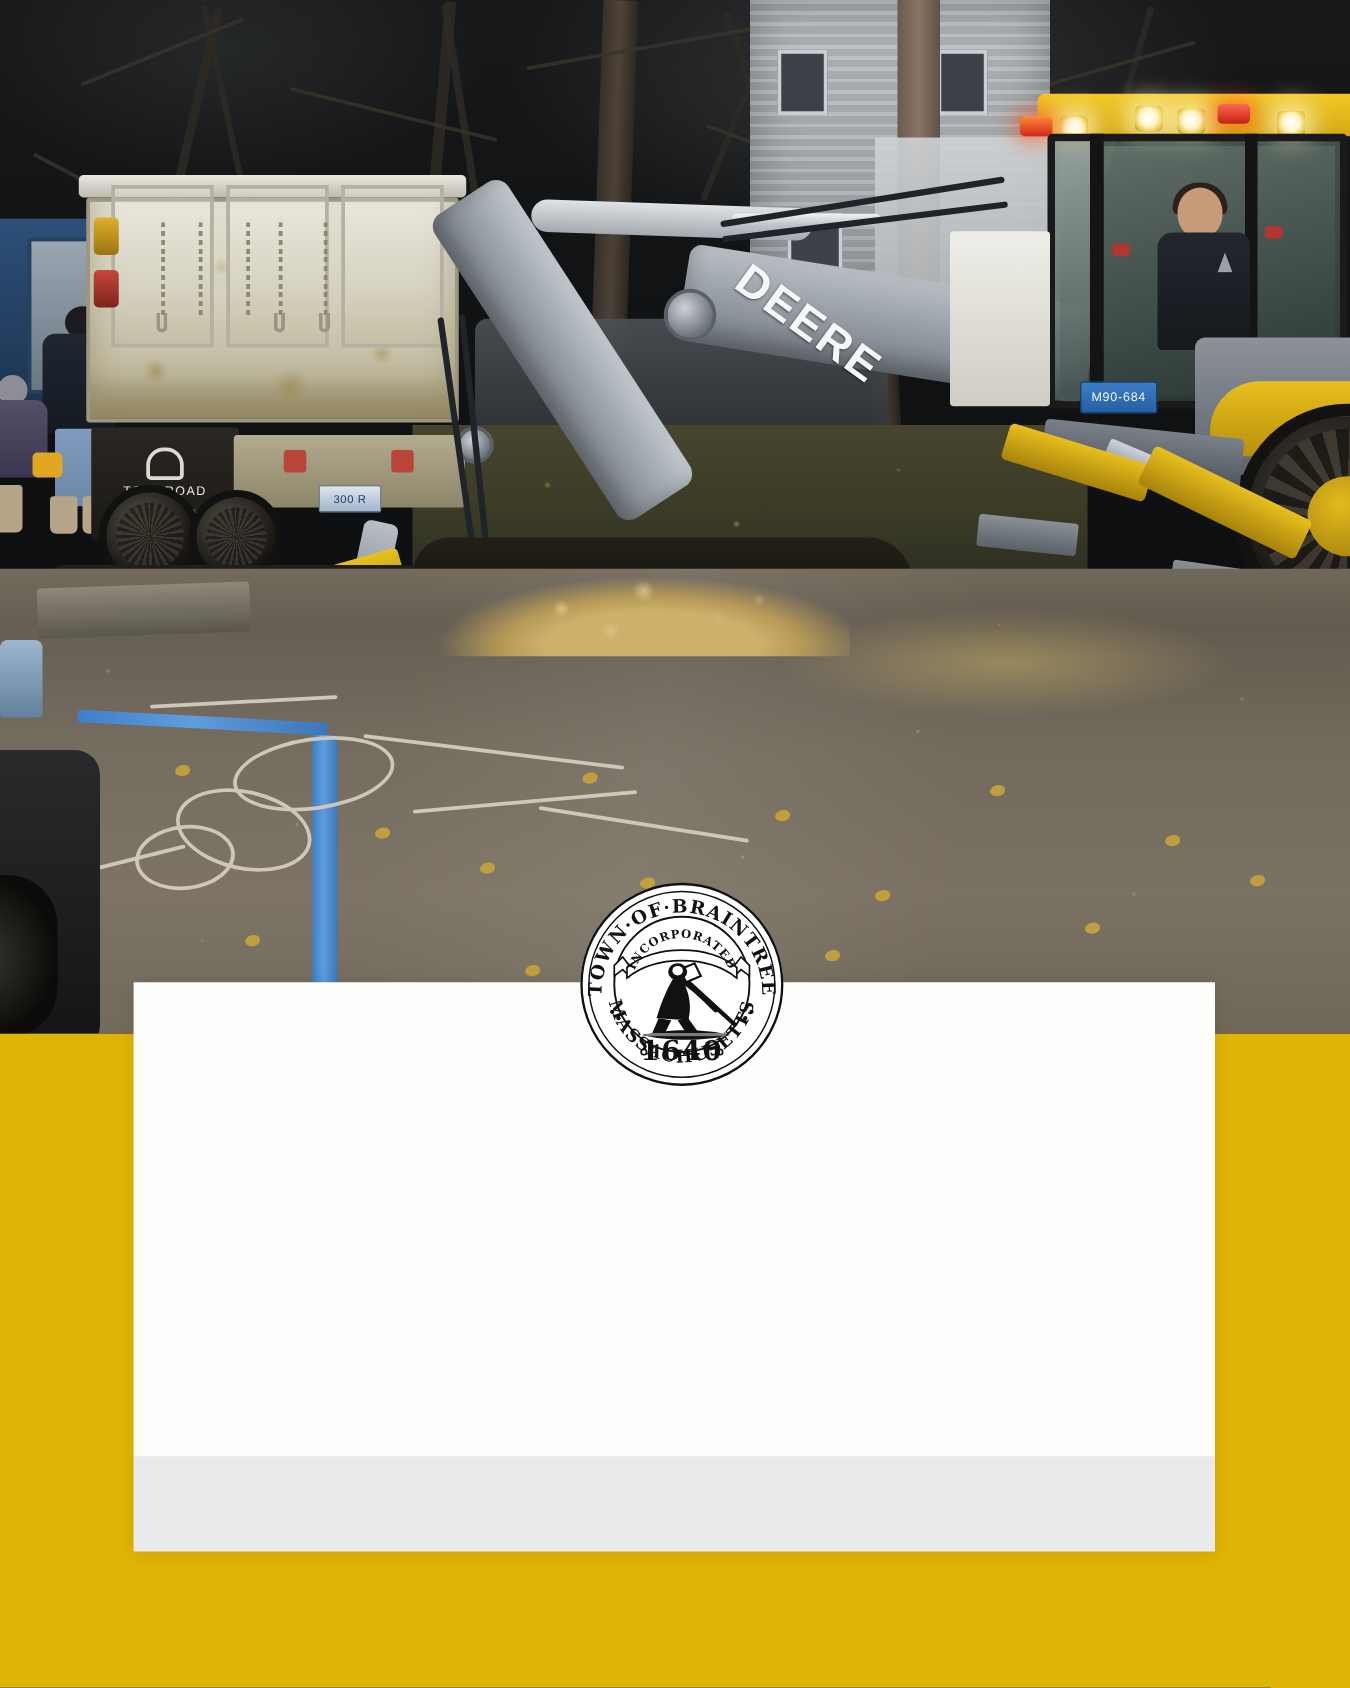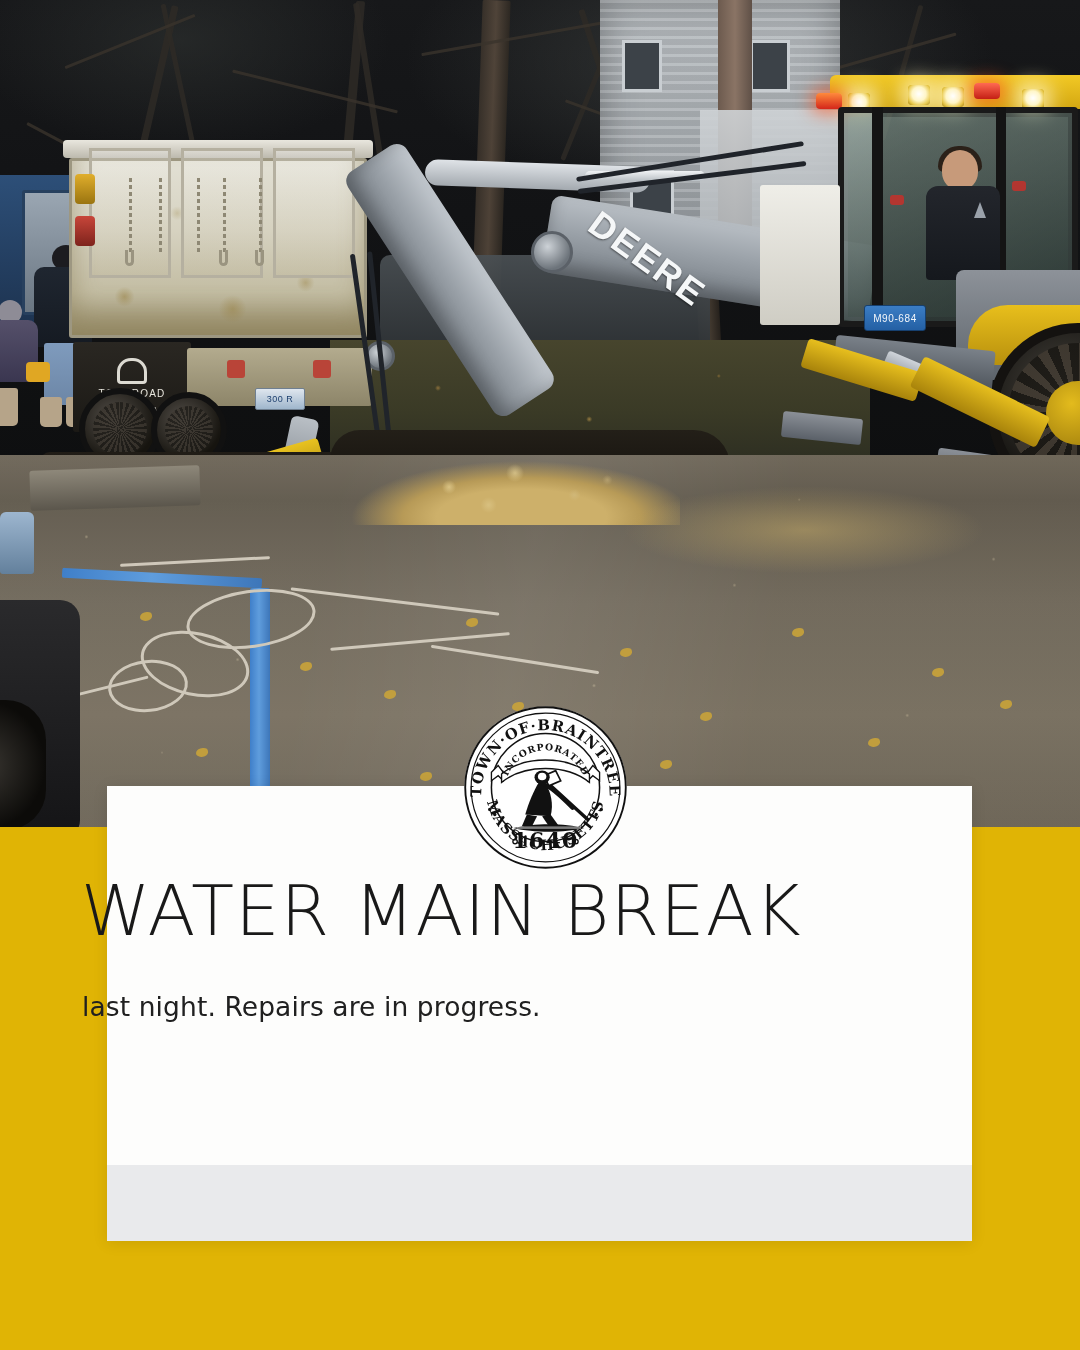--- a/index.html
+++ b/index.html
@@ -634,24 +634,22 @@
     <div class="car-tire"></div>
   </div>
 
   <div id="yellow-bottom"></div>
 
   <div id="card">
     <div id="card-body"></div>
     <div id="card-footer"></div>
   </div>
 
-  <div id="title">WATER MAIN BREAK</div>
 
   <div id="paras">
-    <div class="para">last night. Repairs are in progress.</div>
     <div class="para-gap"></div>
   </div>
 
   <div id="seal">
     <svg viewBox="0 0 200 200" xmlns="http://www.w3.org/2000/svg" aria-hidden="true">
       <defs>
         <path id="arcTop" d="M 24,108 A 76,76 0 0 1 176,108"></path>
         <path id="arcBot" d="M 30,104 A 70,70 0 0 0 170,104"></path>
         <path id="arcBan" d="M 52,104 A 48,48 0 0 1 148,104"></path>
       </defs>

